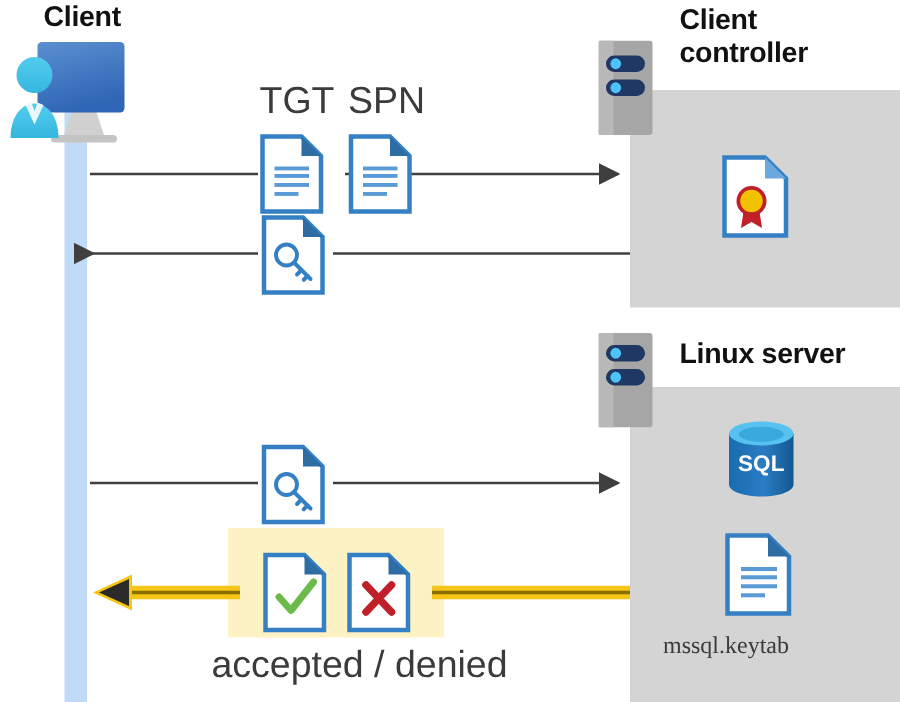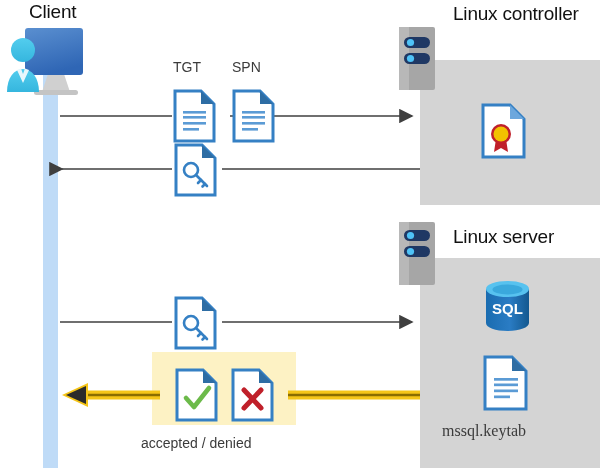--- a/index.html
+++ b/index.html
@@ -8,29 +8,29 @@
     background:#ffffff;
     font-family:"Liberation Sans", sans-serif;
     overflow:hidden;
     position:relative;
   }
   #stage{position:absolute;left:0;top:0;width:600px;height:468px;}
   .abs{position:absolute;}
 
   
   .title-bold{
-    font-weight:normal;
+    font-weight:bold;
     color:#111111;
     font-size:19px;
     line-height:22px;
     letter-spacing:-0.2px;
   }
   .label-plain{
     color:#3b3b3b;
-    font-size:14px;
+    font-size:25px;
     line-height:22px;
   }
   .tag{
     color:#3b3b3b;
     font-size:16px;
     line-height:20px;
     font-family:Liberation Serif, serif;
   }
 
   
@@ -203,21 +203,21 @@
   <div class="abs" style="left:399px;top:27px;width:40px;height:63px;">
     <svg width="40" height="63" viewBox="0 0 40 63">
       <rect x="0" y="0" width="36" height="63" rx="2" fill="#a6a6a6"></rect>
       <rect x="0" y="0" width="10" height="63" fill="#b8b8b8"></rect>
       <rect x="5" y="10" width="26" height="11" rx="5.5" fill="#1f3864"></rect>
       <circle cx="11.5" cy="15.5" r="3.6" fill="#4fc3f7"></circle>
       <rect x="5" y="26" width="26" height="11" rx="5.5" fill="#1f3864"></rect>
       <circle cx="11.5" cy="31.5" r="3.6" fill="#4fc3f7"></circle>
     </svg>
   </div>
-  <div class="abs title-bold" style="left:453px;top:3px;width:140px;">Linux controller</div>
+  <div class="abs title-bold" style="left:453px;top:3px;width:140px;">Client controller</div>
 
   <div class="abs" style="left:481px;top:103px;width:45px;height:56px;">
     <svg width="45" height="56" viewBox="0 0 45 56">
       <path d="M2,2 L29,2 L43,16 L43,54 L2,54 Z" fill="#ffffff" stroke="#3580c4" stroke-width="3"></path>
       <path d="M29,2 L43,16 L29,16 Z" fill="#6ca7dd"></path>
       <path d="M15,36 L13,49 L20,45 L27,49 L25,36 Z" fill="#c0202a"></path>
       <circle cx="20" cy="31" r="10" fill="#c0202a"></circle>
       <circle cx="20" cy="31" r="7.5" fill="#f2c200"></circle>
     </svg>
   </div>

